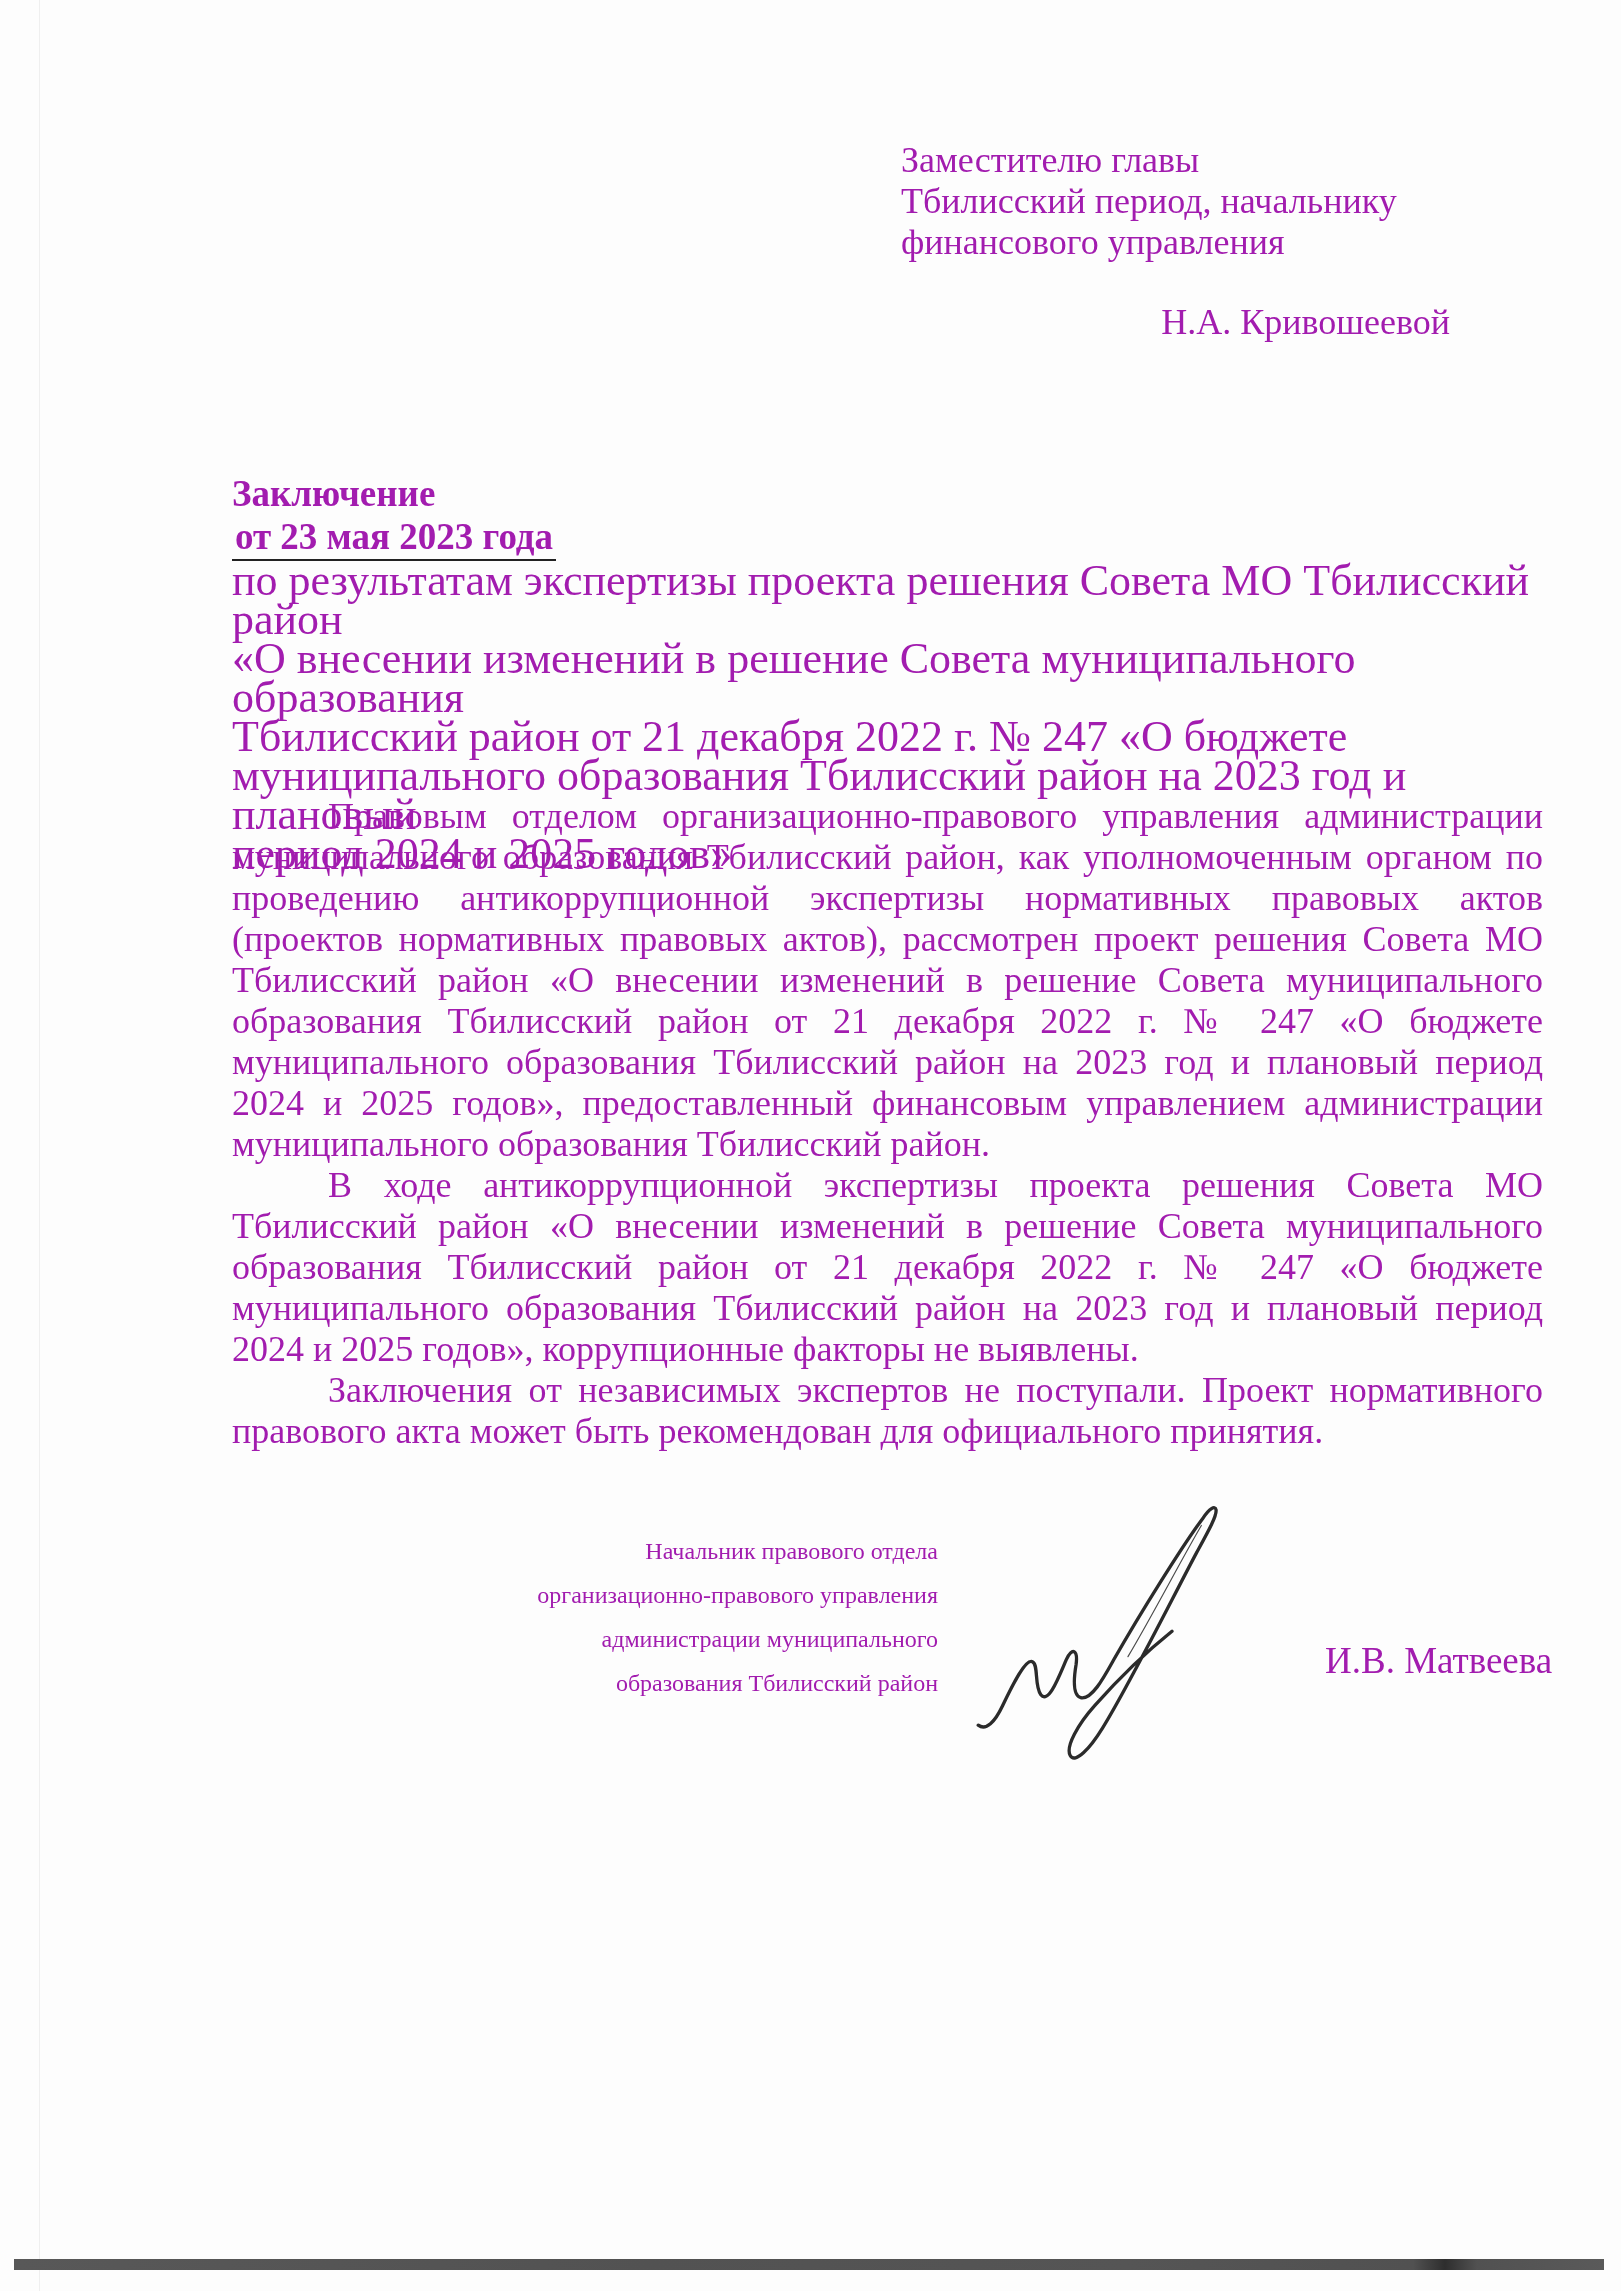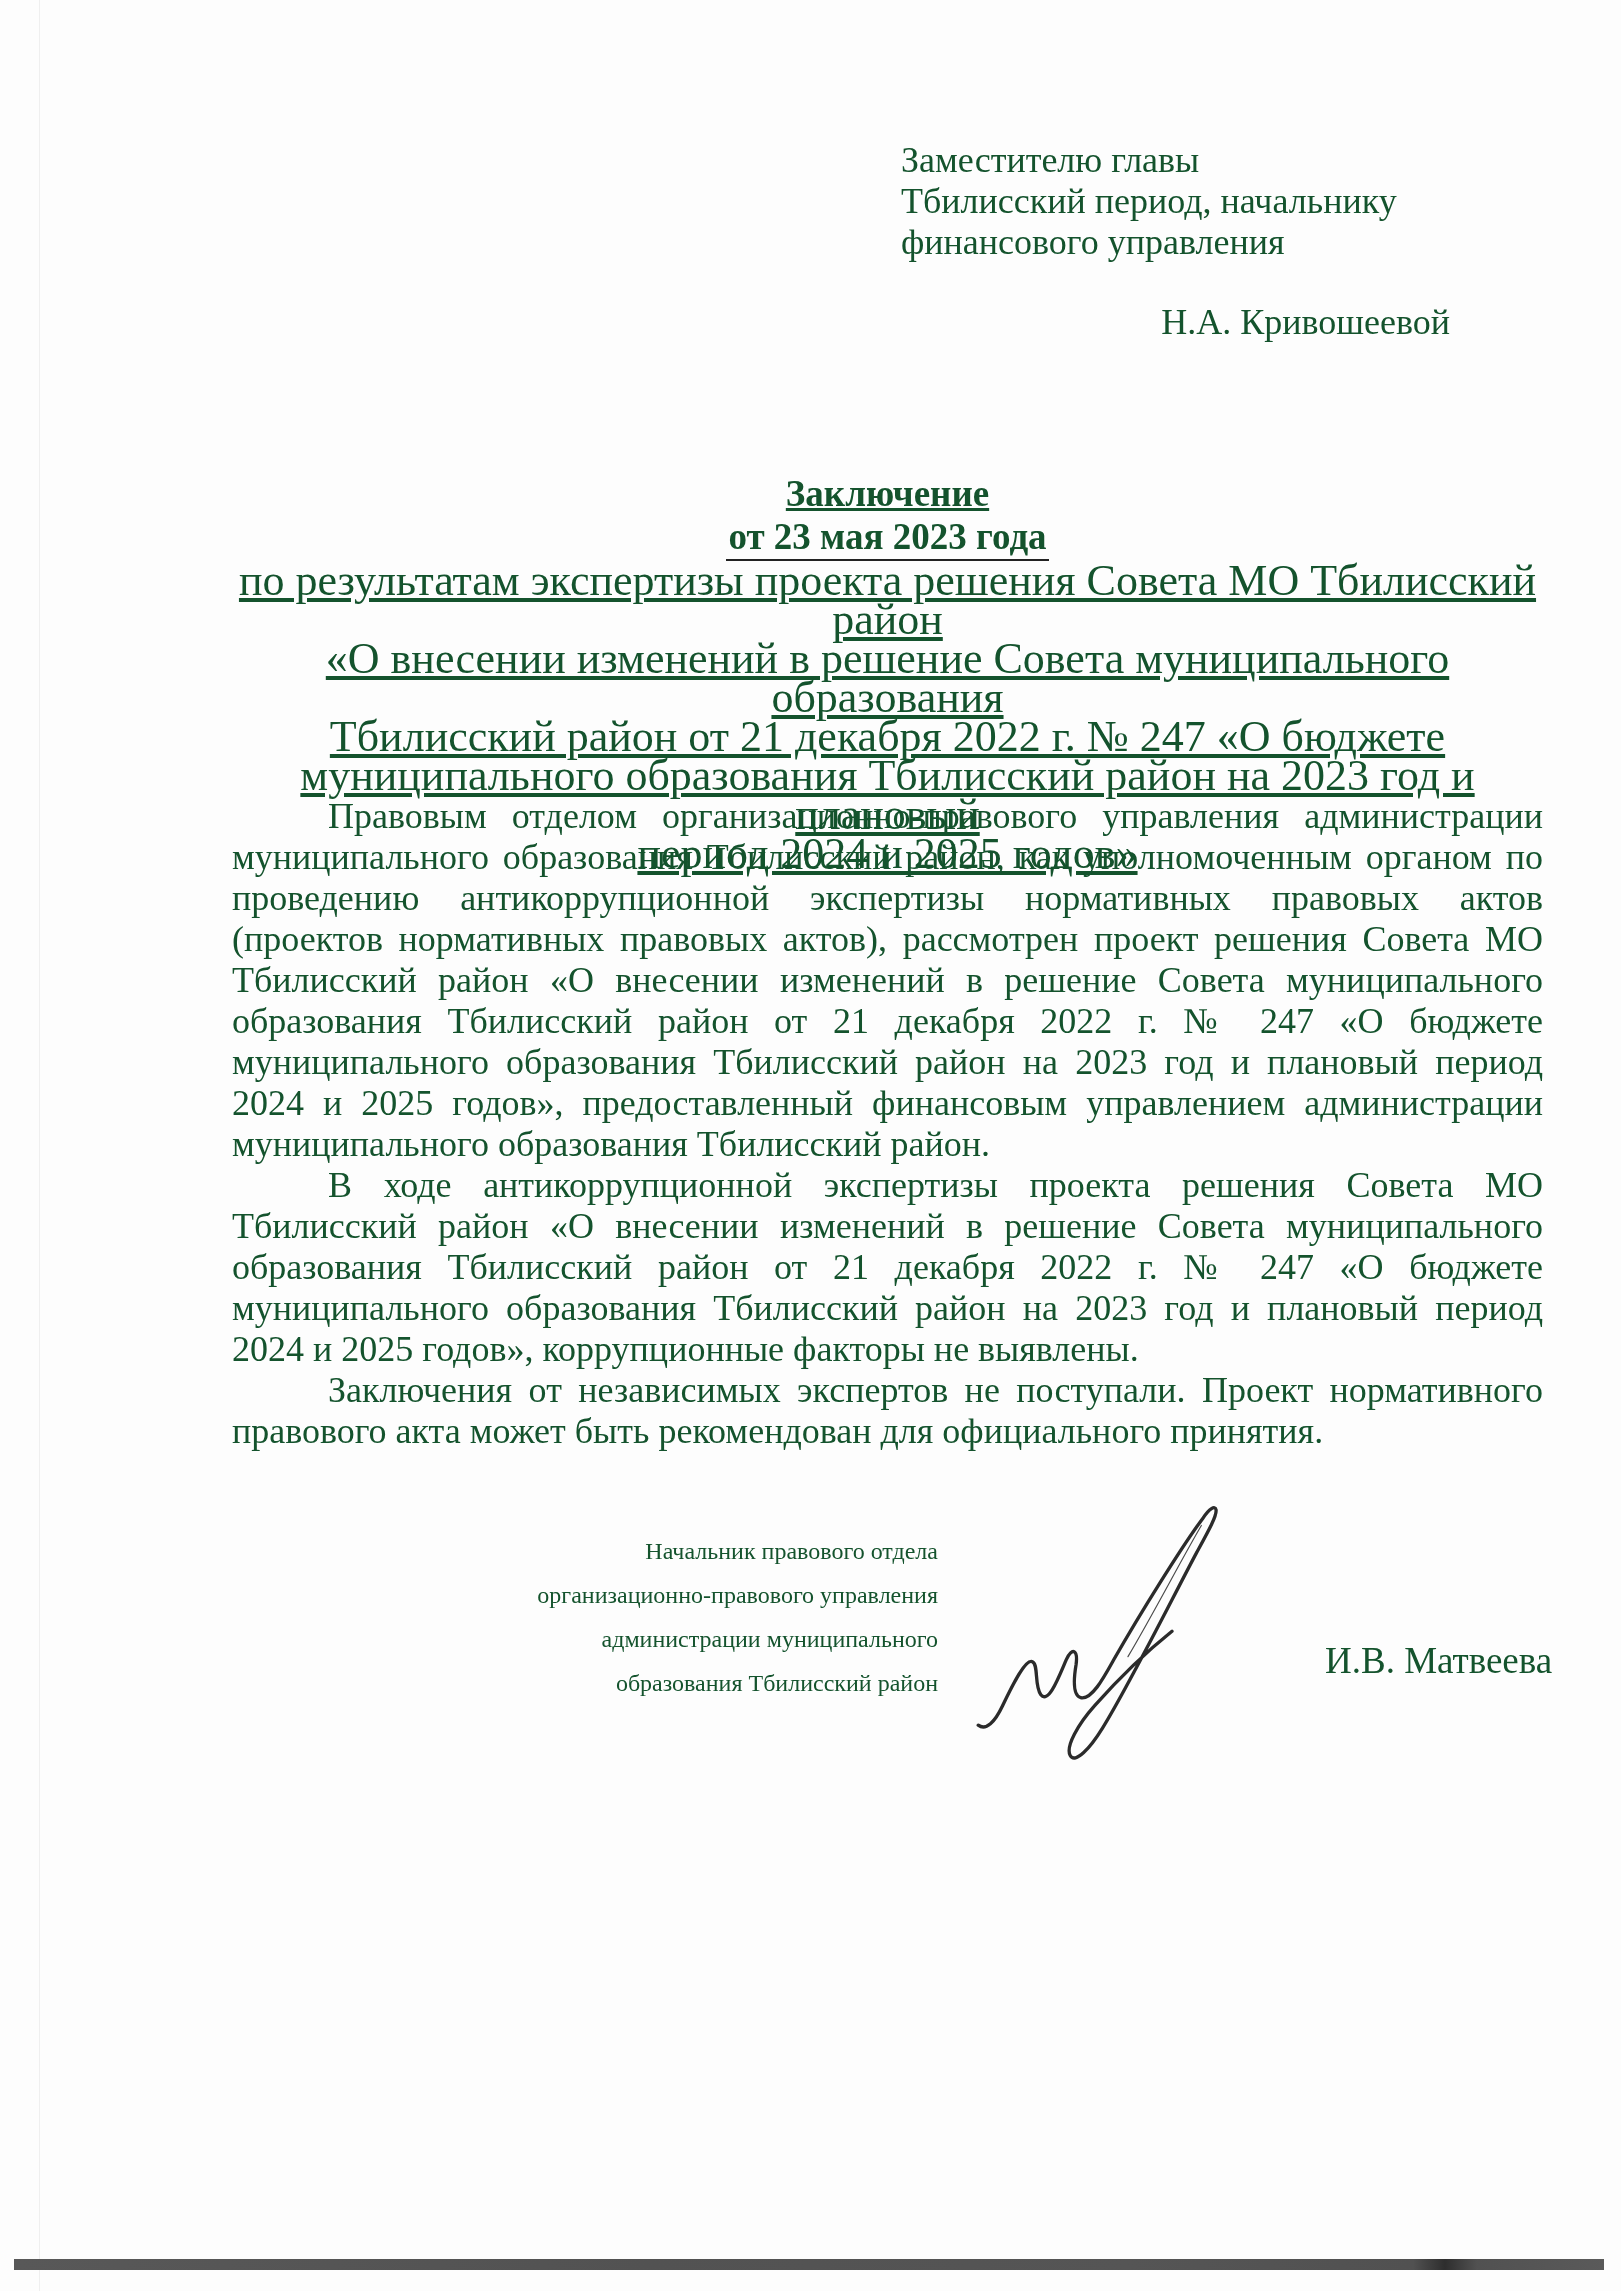--- a/index.html
+++ b/index.html
@@ -8,21 +8,21 @@
     padding: 0;
     background: #ffffff;
   }
   .page {
     position: relative;
     width: 1621px;
     height: 2292px;
     background: #fdfdfd;
     overflow: hidden;
     font-family: "Liberation Serif", "DejaVu Serif", serif;
-    color: #14532d;
+    color: #a21caf;
   }
   
   .scan-vline {
     position: absolute;
     left: 39px;
     top: 0;
     width: 1px;
     height: 100%;
     background: #efefef;
   }
@@ -49,22 +49,21 @@
   .addressee .name {
     margin-top: 39px;
     text-align: right;
   }
 
   .title-block {
     position: absolute;
     left: 232px;
     top: 472px;
     width: 1311px;
-    text-align: center;
-    text-decoration: underline;
+    text-align: left;
   }
   .title-heading {
     font-size: 37px;
     line-height: 43px;
     font-weight: bold;
   }
   .title-date {
     font-size: 37px;
     line-height: 43px;
     font-weight: bold;

